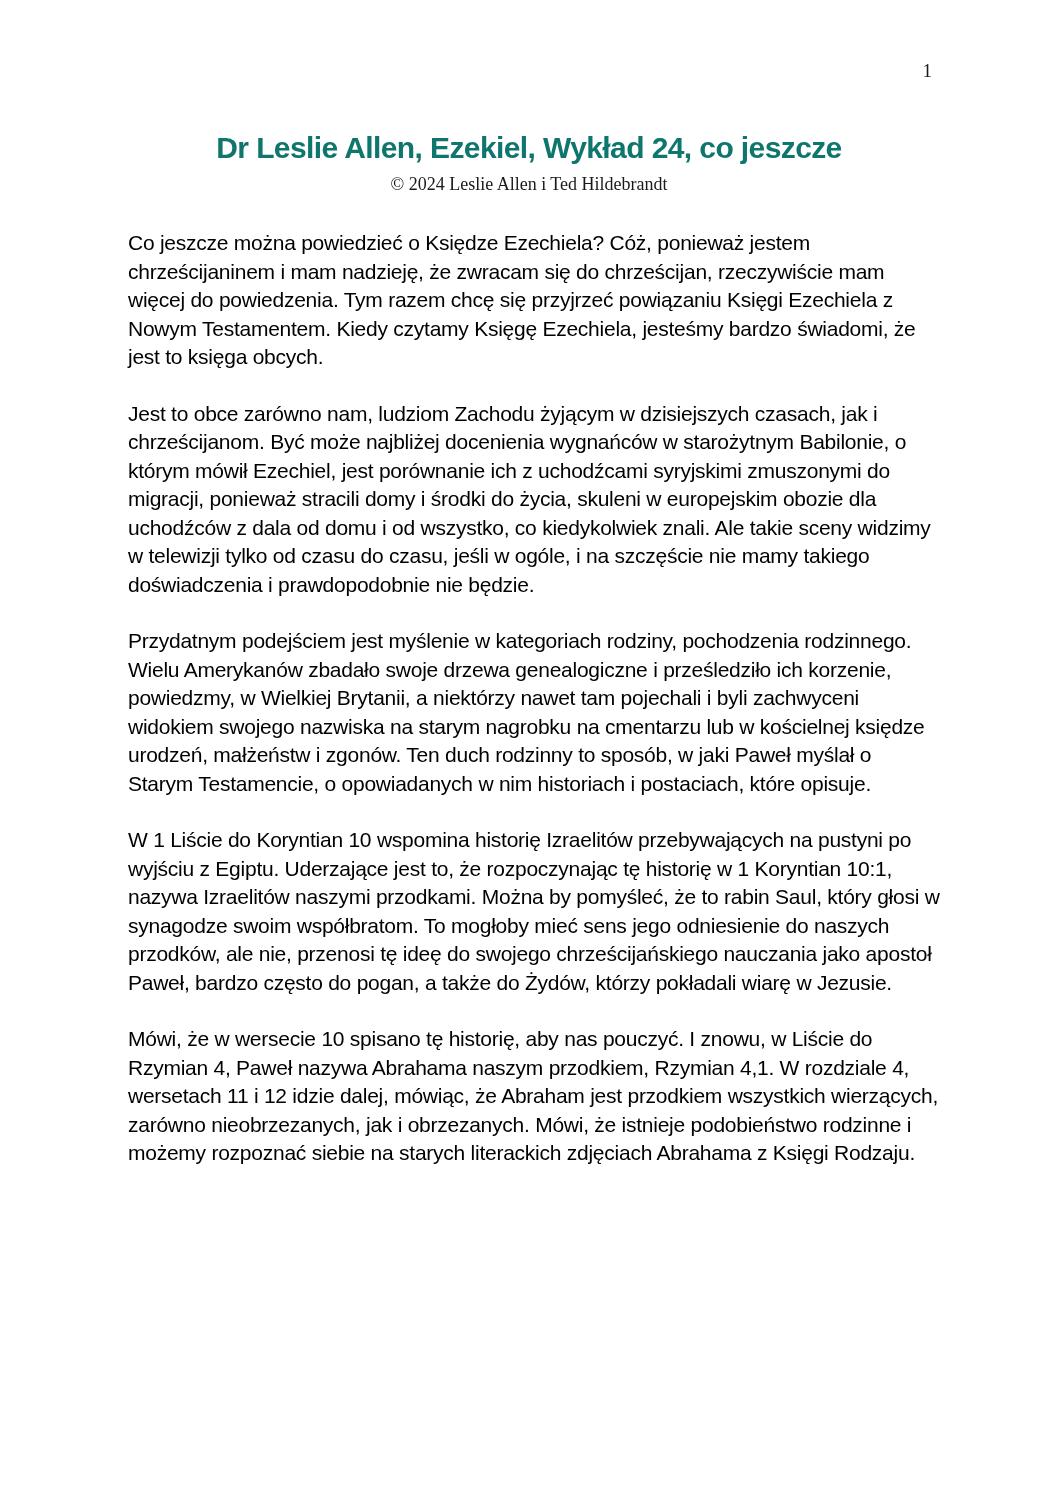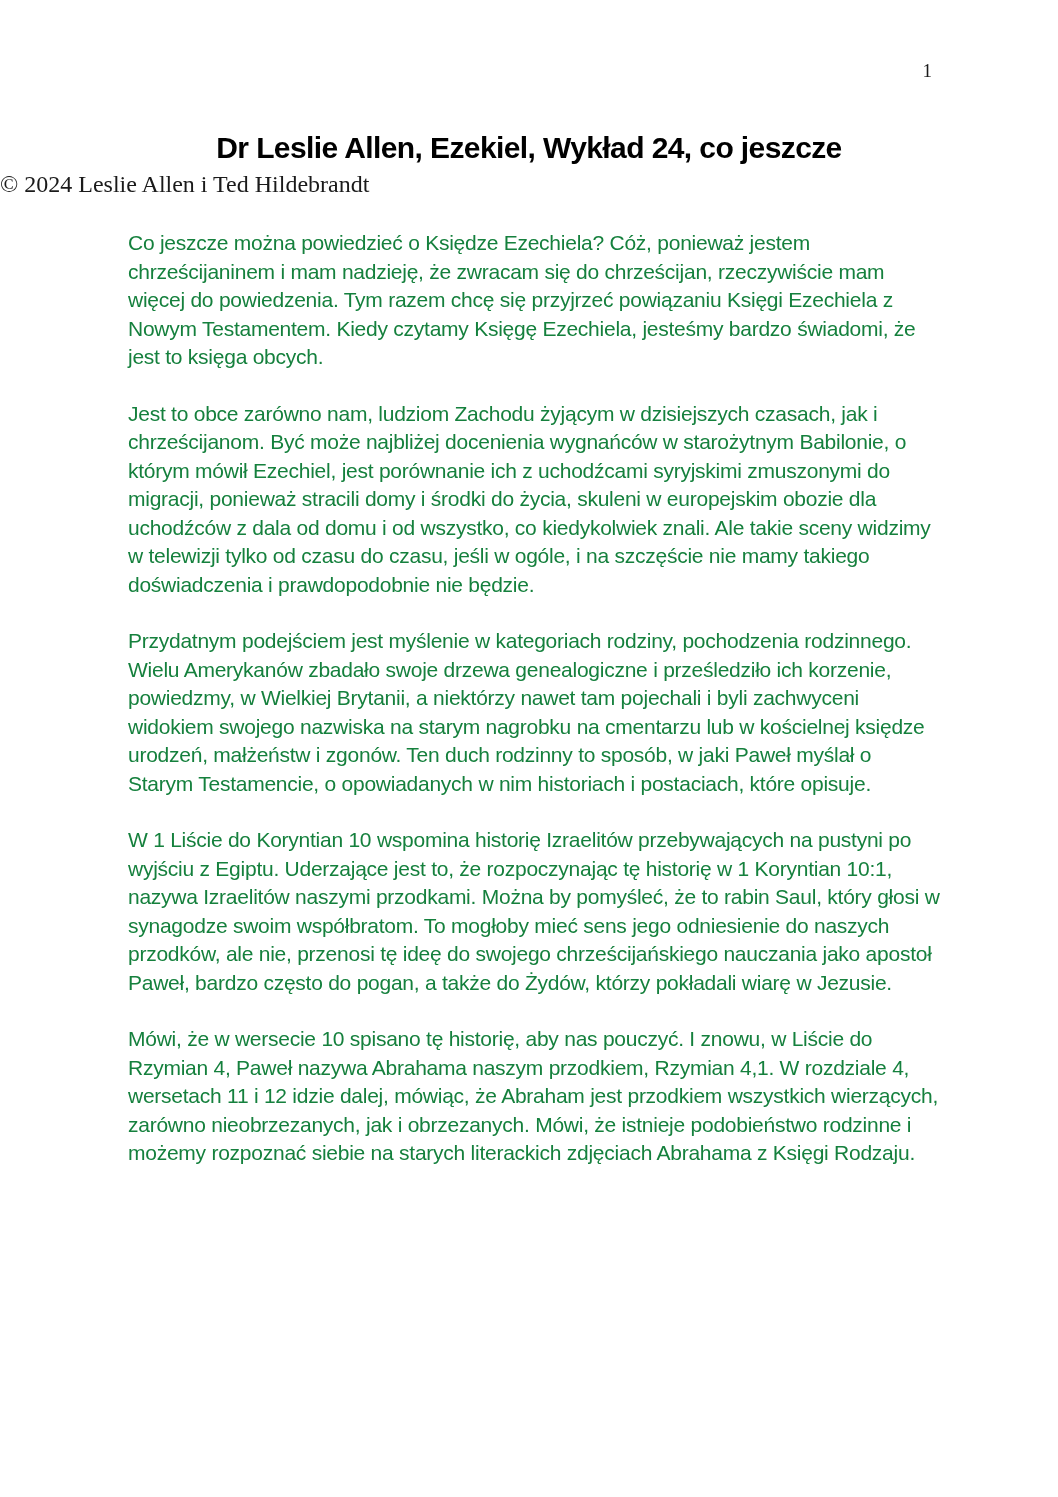--- a/index.html
+++ b/index.html
@@ -26,36 +26,36 @@
     font-size: 19px;
     color: #1a1a1a;
   }
   .doc-title {
     margin: 0 80px;
     text-align: center;
     font-size: 30px;
     font-weight: bold;
     letter-spacing: -0.6px;
     line-height: 36px;
-    color: #000000;
+    color: #0f766e;
   }
   .doc-copyright {
     margin-top: 4px;
-    text-align: left;
+    text-align: center;
     font-family: "Liberation Serif", serif;
-    font-size: 24px;
+    font-size: 18px;
     line-height: 28px;
     color: #1a1a1a;
   }
   .doc-body {
     margin: 31px 118px 0 128px;
     font-size: 21px;
     line-height: 28.5px;
     letter-spacing: -0.25px;
-    color: #15803d;
+    color: #000000;
   }
   .doc-body p {
     margin: 0 0 28px 0;
   }
 </style>
 </head>
 <body>
 
 <div class="page">
   <div class="page-number">1</div>

